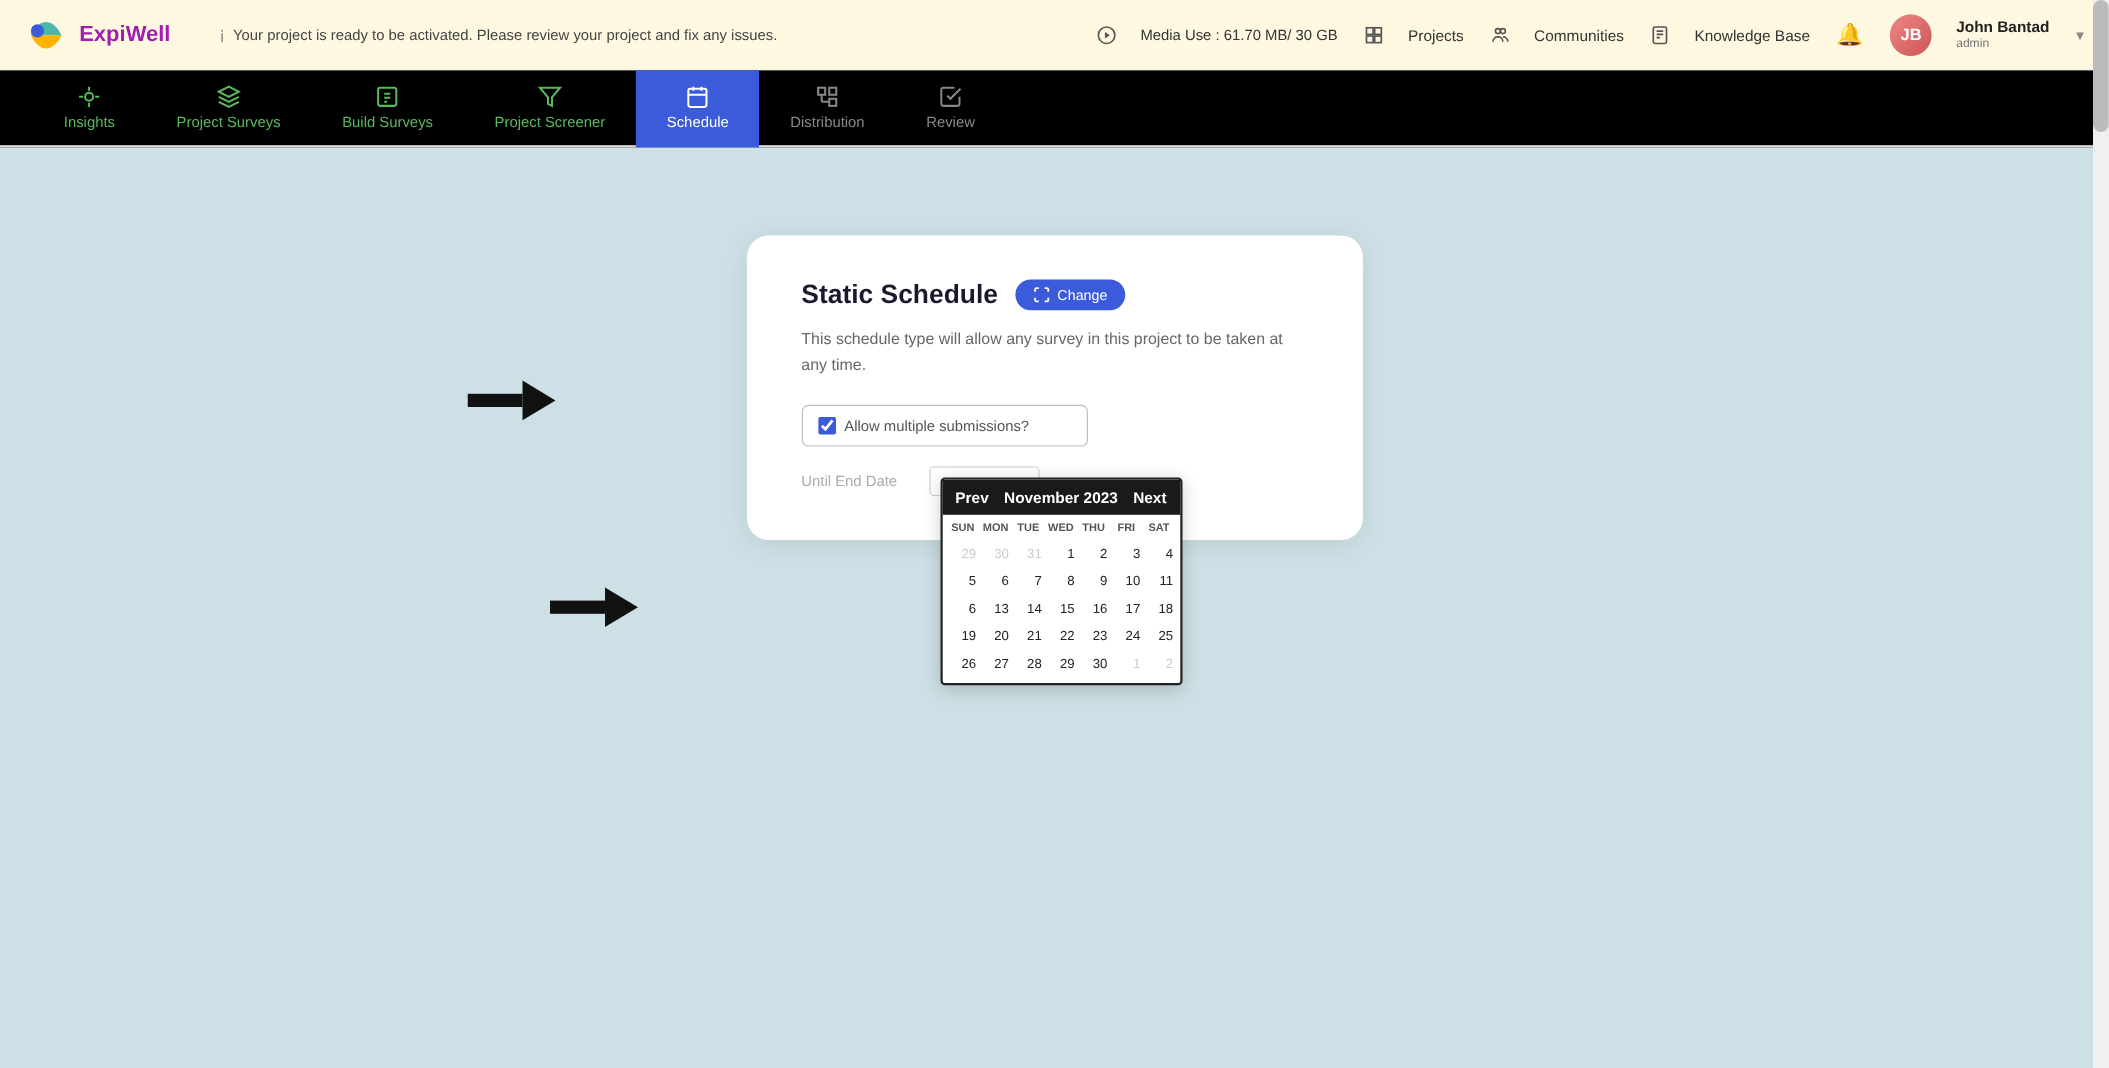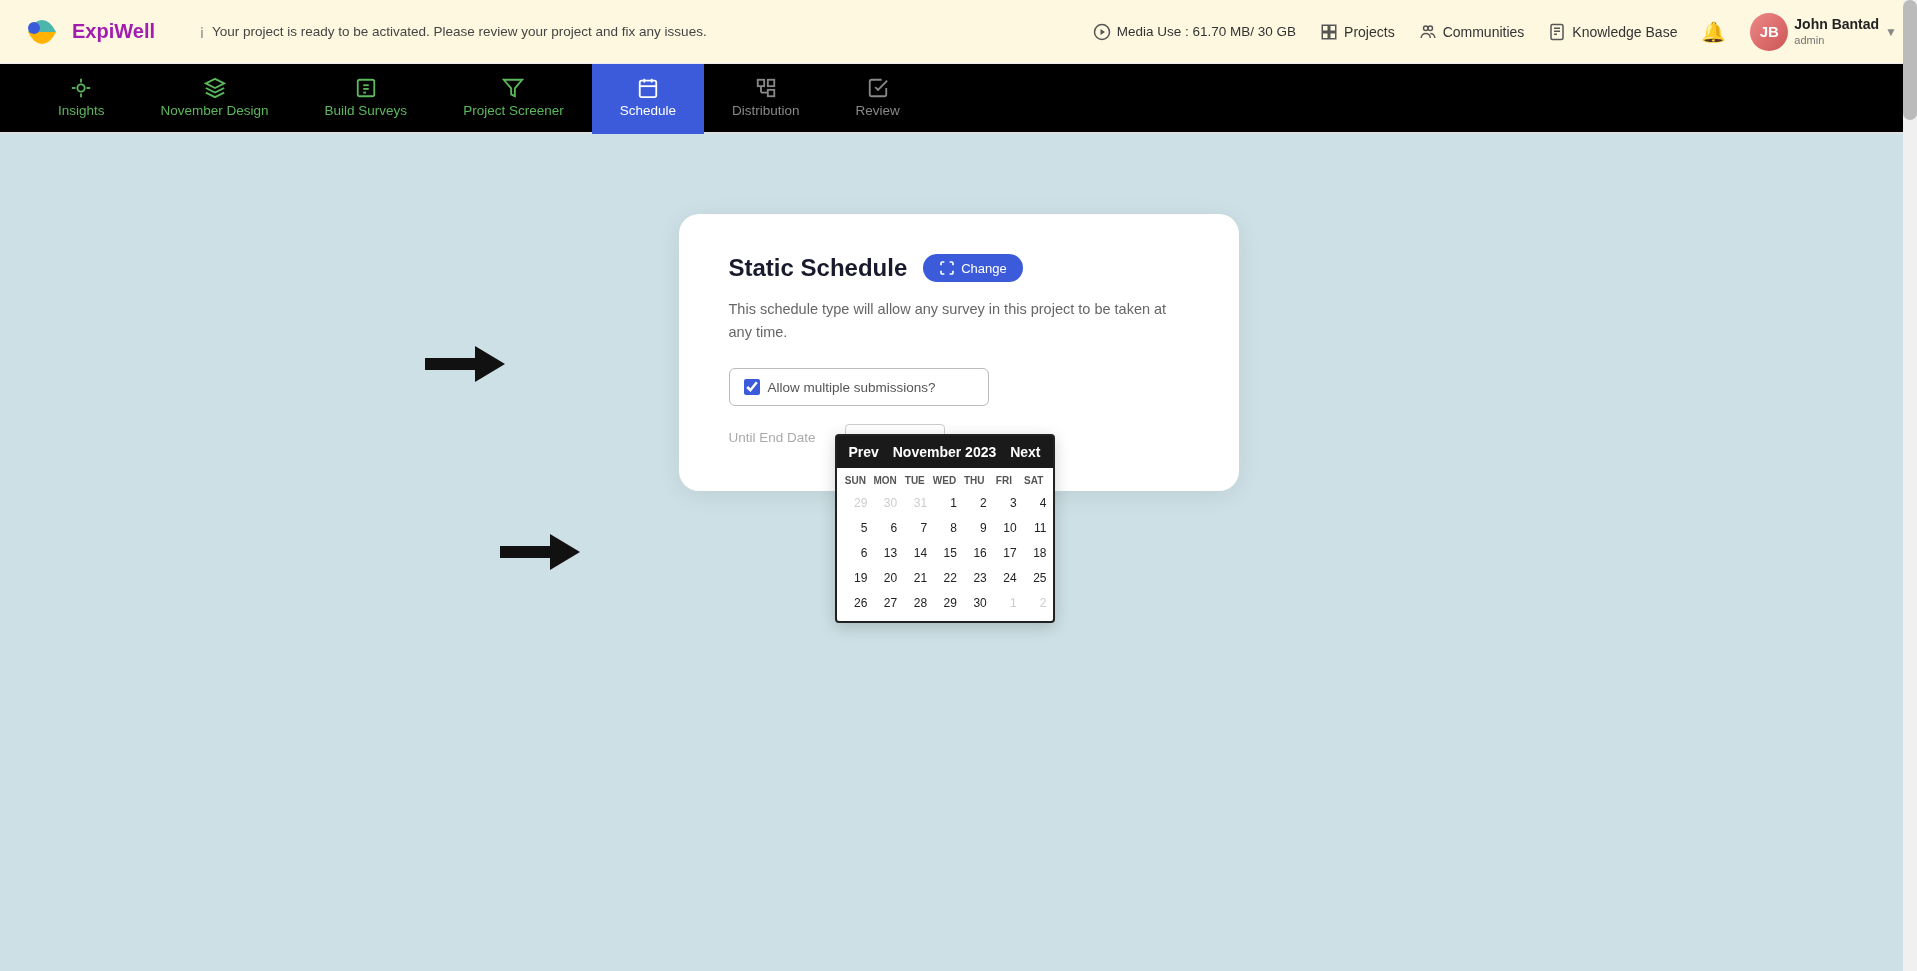--- a/index.html
+++ b/index.html
@@ -43,21 +43,21 @@
     }
     .top-nav-right {
       display: flex;
       align-items: center;
       gap: 24px;
       margin-left: auto;
     }
     .nav-item {
       display: flex;
       align-items: center;
-      gap: 6px;
+      gap: 22px;
       font-size: 14px;
       color: #333;
       cursor: pointer;
       white-space: nowrap;
     }
     .nav-item svg { width: 18px; height: 18px; }
     .media-use { font-size: 13.5px; color: #333; }
     .bell-icon { font-size: 20px; color: #555; cursor: pointer; }
     .user-avatar {
       width: 38px;
@@ -190,21 +190,21 @@
     }
     .until-label {
       font-size: 13.5px;
       color: #aaa;
       min-width: 100px;
     }
 
     
     .calendar-popup {
       position: absolute;
-      left: 156px;
+      left: 176px;
       top: 220px;
       background: #fff;
       border: 2.5px solid #222;
       border-radius: 4px;
       width: 220px;
       z-index: 100;
       box-shadow: 0 4px 16px rgba(0,0,0,0.18);
     }
     .date-input-field {
       width: 100px;
@@ -365,21 +365,21 @@
     </svg>
     <span>Insights</span>
   </div>
 
   <div class="tab-item project-design">
     <svg viewBox="0 0 24 24" fill="none" stroke="#5cb85c" stroke-width="2">
       <path d="M12 2L2 7l10 5 10-5-10-5z"></path>
         <path d="M2 17l10 5 10-5"></path>
         <path d="M2 12l10 5 10-5"></path>
     </svg>
-    <span>November Design</span>
+    <span>Project Surveys</span>
   </div>
 
   <div class="tab-item build-surveys">
     <svg viewBox="0 0 24 24" fill="none" stroke="#5cb85c" stroke-width="2">
       <rect x="3" y="3" width="18" height="18" rx="2"></rect>
         <line x1="9" y1="9" x2="15" y2="9"></line>
         <line x1="9" y1="13" x2="15" y2="13"></line>
         <line x1="9" y1="17" x2="12" y2="17"></line>
     </svg>
     <span>Build Surveys</span>

